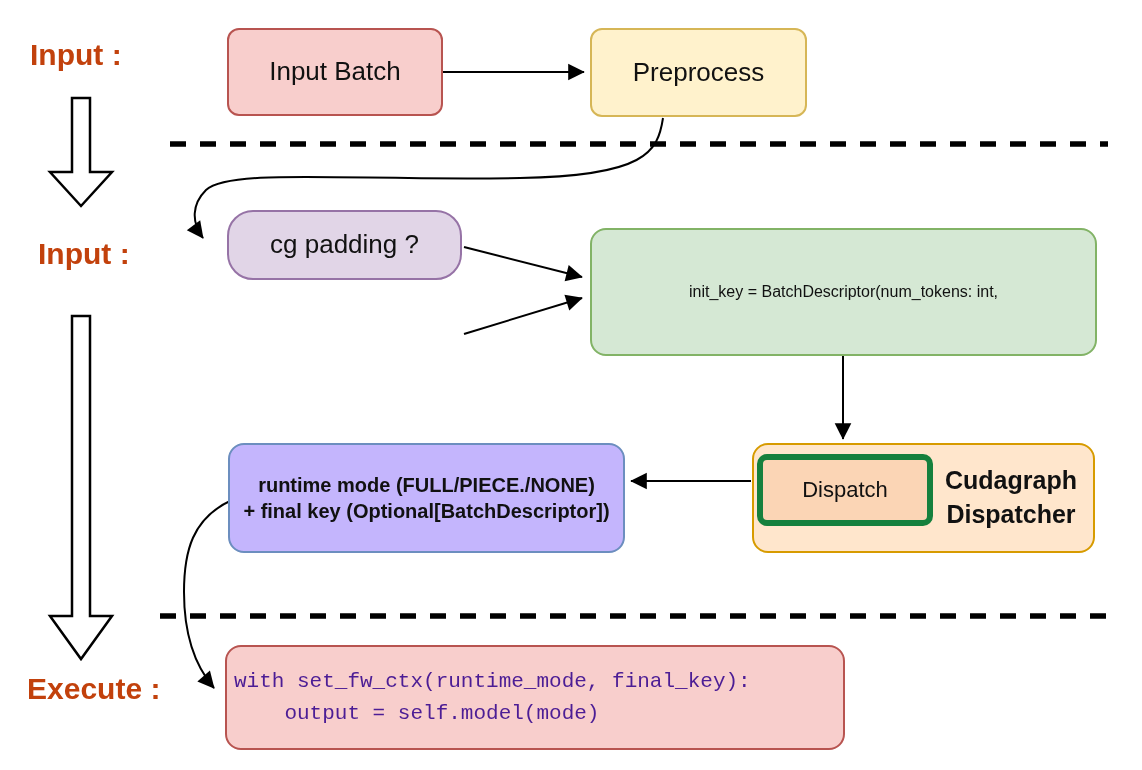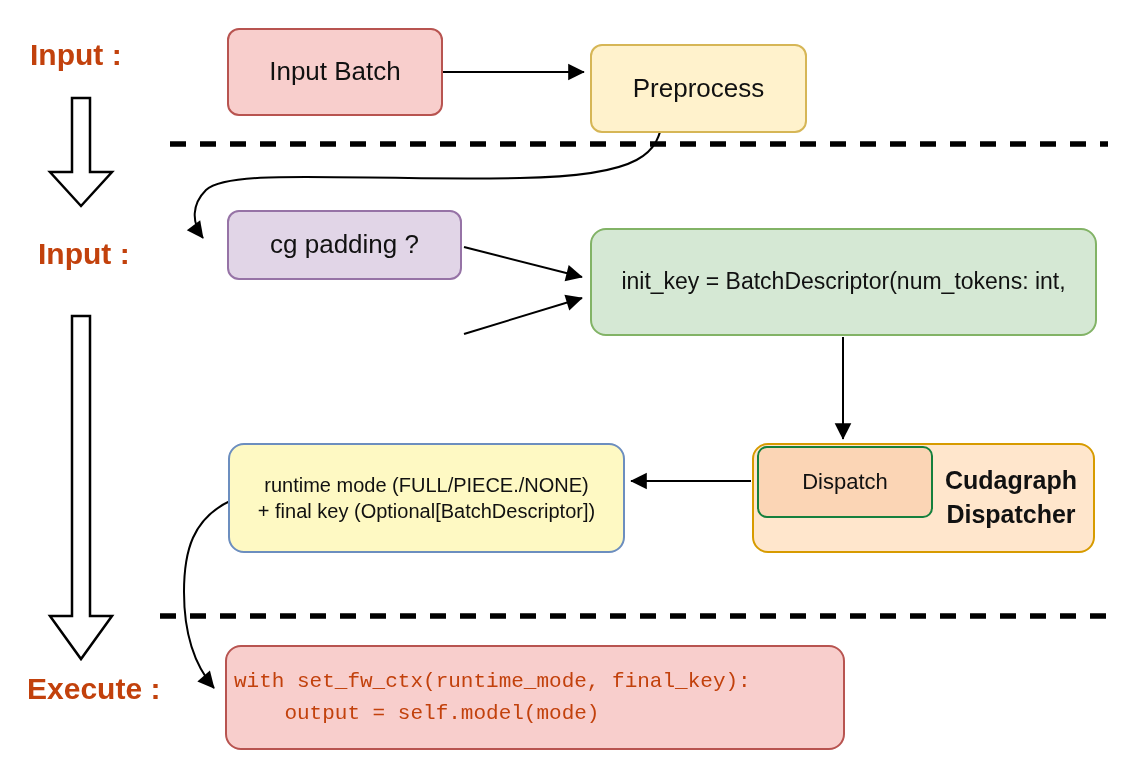--- a/index.html
+++ b/index.html
@@ -30,41 +30,41 @@
     justify-content:center;
     text-align:center;
     z-index:1;
     line-height:1.3;
   }
   .node .lines{display:block;}
   .red    {background:#f8cecc;border-color:#b85450;text-align:center;}
   .yellow {background:#fff2cc;border-color:#d6b656;}
   .purple {background:#e1d5e7;border-color:#9673a6;}
   .green  {background:#d5e8d4;border-color:#82b366;}
-  .blue   {background:#fef9c3;border-color:#6c8ebf;}
+  .blue   {background:#c4b5fd;border-color:#6c8ebf;font-weight:bold;}
   .orange-light{background:#ffe6cc;border-color:#d79b00;}
 
   #node-input-batch   {left:227px;top:28px;width:216px;height:88px;font-size:26px;}
-  #node-preprocess    {left:590px;top:44px;width:217px;height:89px;font-size:26px;}
-  #node-cg-padding    {left:227px;top:210px;width:235px;height:70px;font-size:26px;}
+  #node-preprocess    {left:590px;top:28px;width:217px;height:89px;font-size:26px;}
+  #node-cg-padding    {left:227px;top:210px;width:235px;height:70px;font-size:26px;border-radius:26px;}
   #node-uniform-decode{left:227px;top:300px;width:235px;height:70px;font-size:26px;}
-  #node-init-key      {left:590px;top:228px;width:507px;height:108px;font-size:23px;border-radius:16px;}
+  #node-init-key      {left:590px;top:228px;width:507px;height:128px;font-size:16px;border-radius:16px;}
   #node-runtime-mode  {left:228px;top:443px;width:397px;height:110px;font-size:20px;border-radius:16px;white-space:nowrap;}
   #node-cudagraph     {left:752px;top:443px;width:343px;height:110px;border-radius:16px;justify-content:flex-end;}
   #node-dispatch{
-    position:absolute;left:3px;top:1px;width:176px;height:72px;
-    box-sizing:border-box;border:2px solid #15803d;border-radius:10px;
+    position:absolute;left:3px;top:9px;width:176px;height:72px;
+    box-sizing:border-box;border:6px solid #15803d;border-radius:10px;
     background:#fbd5b5;display:flex;align-items:center;justify-content:center;
     font-size:22px;
   }
   #cudagraph-label{width:164px;text-align:center;font-size:25px;line-height:1.35;font-weight:bold;}
   #node-execute-code{
     left:225px;top:645px;width:620px;height:105px;
     font-family:"Liberation Mono","DejaVu Sans Mono",monospace;
-    font-size:21px;color:#c2410c;
+    font-size:21px;color:#4c1d95;
     justify-content:flex-start;text-align:left;
     padding-left:7px;border-radius:16px;line-height:1.5;
   }
   .pre{white-space:pre;}
 </style>
 </head>
 <body>
 
 <div id="canvas">
 

